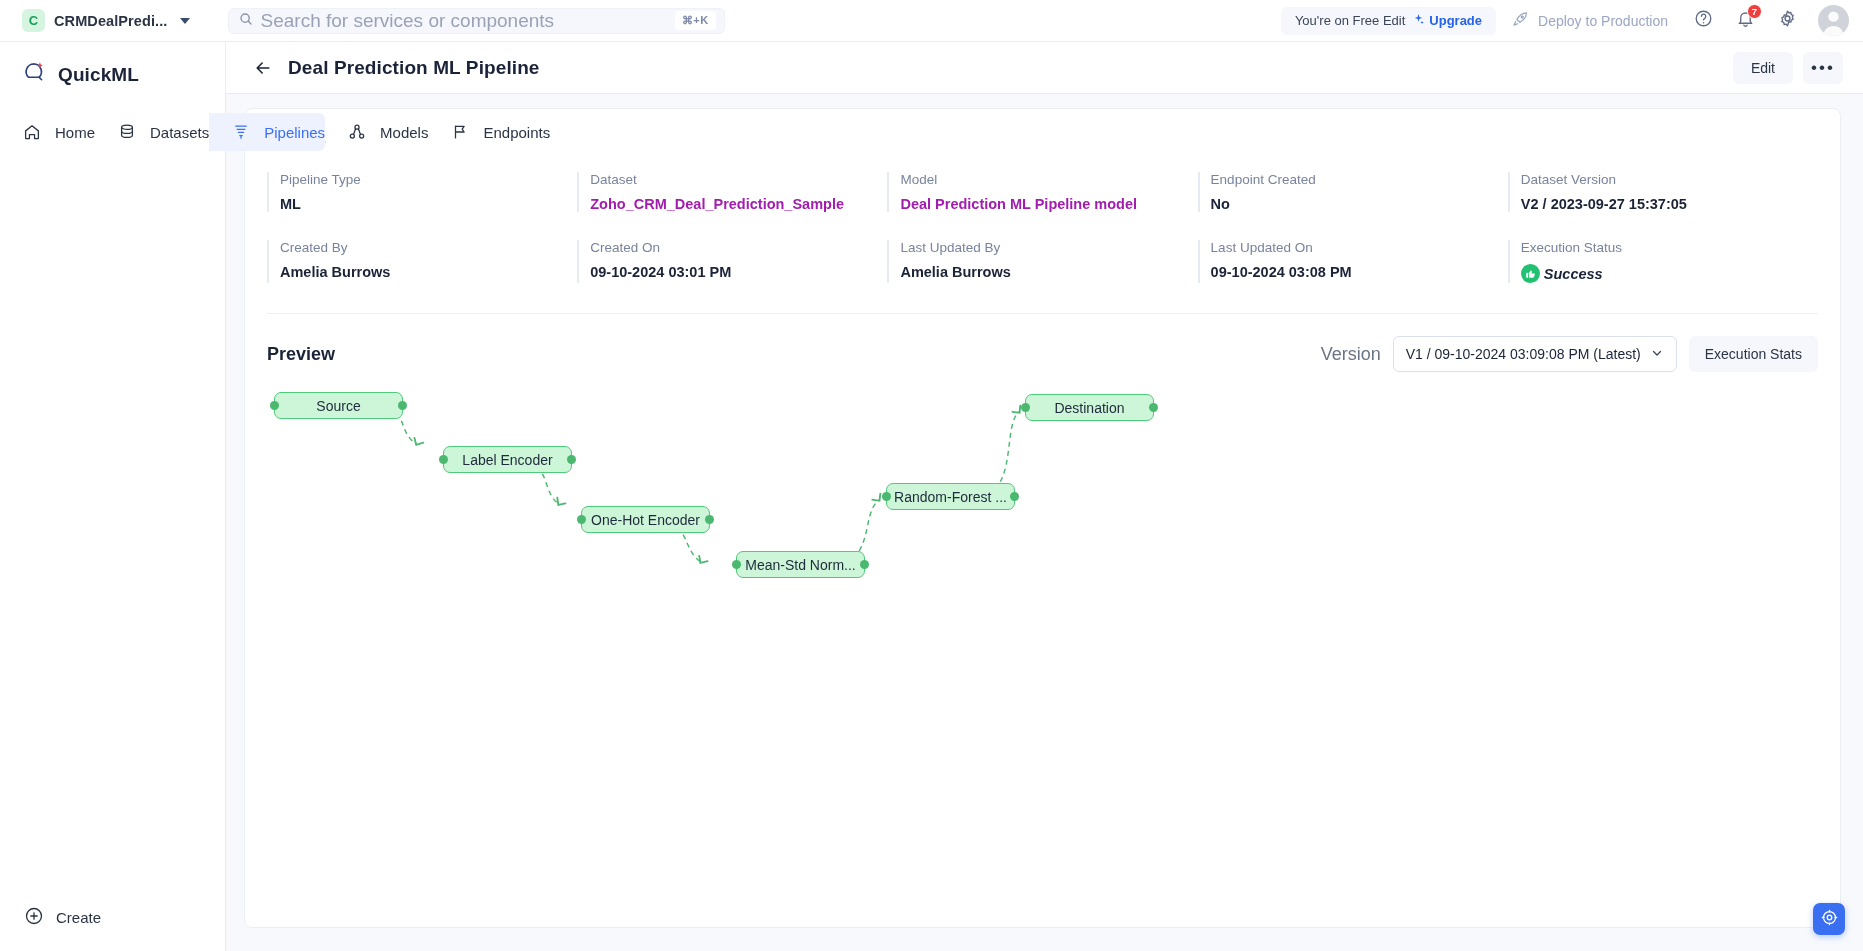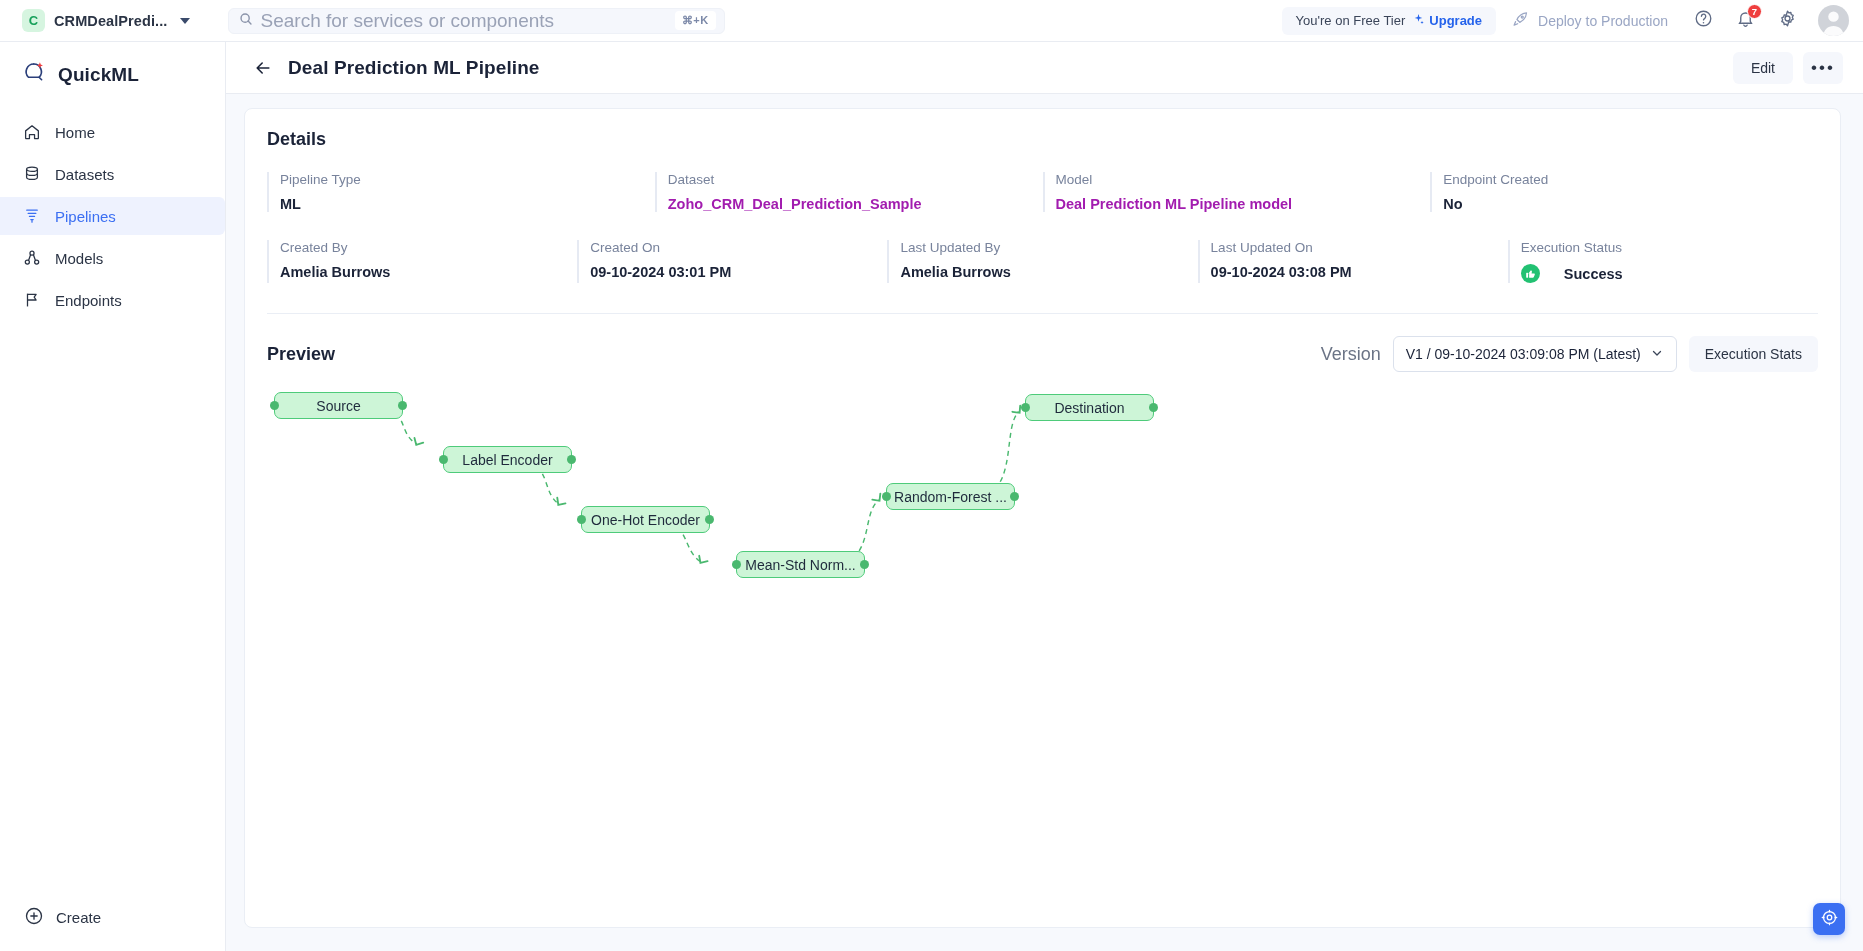--- a/index.html
+++ b/index.html
@@ -77,21 +77,21 @@
 
   
   .sidebar {
     width: 226px; min-width: 226px;
     background: #ffffff; border-right: 1px solid #e9ecf2;
     display: flex; flex-direction: column;
     position: relative;
   }
   .brand { display: flex; align-items: center; gap: 11px; padding: 18px 0 18px 22px; }
   .brand-name { font-size: 19px; font-weight: bold; color: #1b2338; letter-spacing: .1px; }
-  .nav { display: flex; flex-direction: column; gap: 0; padding-top: 4px; }
+  .nav { display: flex; flex-direction: row; gap: 0; padding-top: 4px; }
   .nav-item {
     display: flex; align-items: center; gap: 14px;
     height: 38px; padding-left: 22px; margin: 2px 0;
     font-size: 15px; color: #2b3445; cursor: pointer;
     border-radius: 0 6px 6px 0;
   }
   .nav-item.active { background: #eef2fe; color: #3b6ff2; }
   .nav-item.active .nav-ico svg { stroke: #3b6ff2; }
   .nav-ico { width: 19px; height: 19px; display: flex; align-items: center; justify-content: center; }
   .create-btn {
@@ -124,21 +124,21 @@
   }
 
   .section-title { font-size: 18px; font-weight: bold; color: #1b2338; padding: 20px 0 0 22px; }
 
   .details-grid { display: flex; flex-direction: column; padding: 0 22px; }
   .details-row { display: flex; padding-top: 22px; padding-bottom: 6px; }
   .detail-cell { flex: 1; border-left: 2px solid #e6eaf3; padding-left: 11px; }
   .detail-label { font-size: 13.5px; color: #78839c; margin-bottom: 9px; }
   .detail-value { font-size: 14.5px; color: #1b2338; font-weight: bold; }
   .detail-value.link { color: #a21caf; font-weight: bold; cursor: pointer; }
-  .status-val { display: flex; align-items: center; gap: 24px; }
+  .status-val { display: flex; align-items: center; gap: 4px; font-style: italic; }
   .status-ico {
     width: 19px; height: 19px; border-radius: 50%;
     background: #22c172; display: flex; align-items: center; justify-content: center;
   }
   .divider { height: 1px; background: #eaeef5; margin: 24px 22px 0 22px; }
 
   .preview-head { display: flex; align-items: center; padding: 22px 22px 0 22px; }
   .preview-right { margin-left: auto; display: flex; align-items: center; gap: 12px; }
   .lbl { font-size: 18px; color: #6b7486; }
   .version-select {
@@ -194,21 +194,21 @@
           <circle cx="10.5" cy="10.5" r="7"></circle>
             <line x1="20.5" y1="20.5" x2="15.6" y2="15.6"></line>
         </svg>
       </span>
       <input class="search-input" value="" placeholder="Search for services or components" style="">
       <span class="kbd">⌘+K</span>
     </div>
 
     <div class="topbar-right">
       <div class="tier-chip">
-        <span>You're on Free Tier</span>
+        <span>You're on Free Edit</span>
         <span class="tier-upgrade">
           <span>
             <svg width="13" height="13" viewBox="0 0 24 24" fill="#2563eb">
               <path d="M12 2l1.6 5.4L19 9l-5.4 1.6L12 16l-1.6-5.4L5 9l5.4-1.6z"></path>
               <path d="M18.5 14.5l.8 2.2 2.2.8-2.2.8-.8 2.2-.8-2.2-2.2-.8 2.2-.8z"></path>
             </svg>
           </span>
           <span>Upgrade</span>
         </span>
       </div>
@@ -371,20 +371,24 @@
                 <div class="detail-label">Dataset</div>
                 <div class="detail-value link">Zoho_CRM_Deal_Prediction_Sample</div>
               </div>
               <div class="detail-cell">
                 <div class="detail-label">Model</div>
                 <div class="detail-value link">Deal Prediction ML Pipeline model</div>
               </div>
               <div class="detail-cell">
                 <div class="detail-label">Endpoint Created</div>
                 <div class="detail-value">No</div>
+              </div>
+              <div class="detail-cell">
+                <div class="detail-label">Dataset Version</div>
+                <div class="detail-value">V2 / 2023-09-27 15:37:05</div>
               </div>
             </div>
 
             <div class="details-row">
               <div class="detail-cell">
                 <div class="detail-label">Created By</div>
                 <div class="detail-value">Amelia Burrows</div>
               </div>
               <div class="detail-cell">
                 <div class="detail-label">Created On</div>

